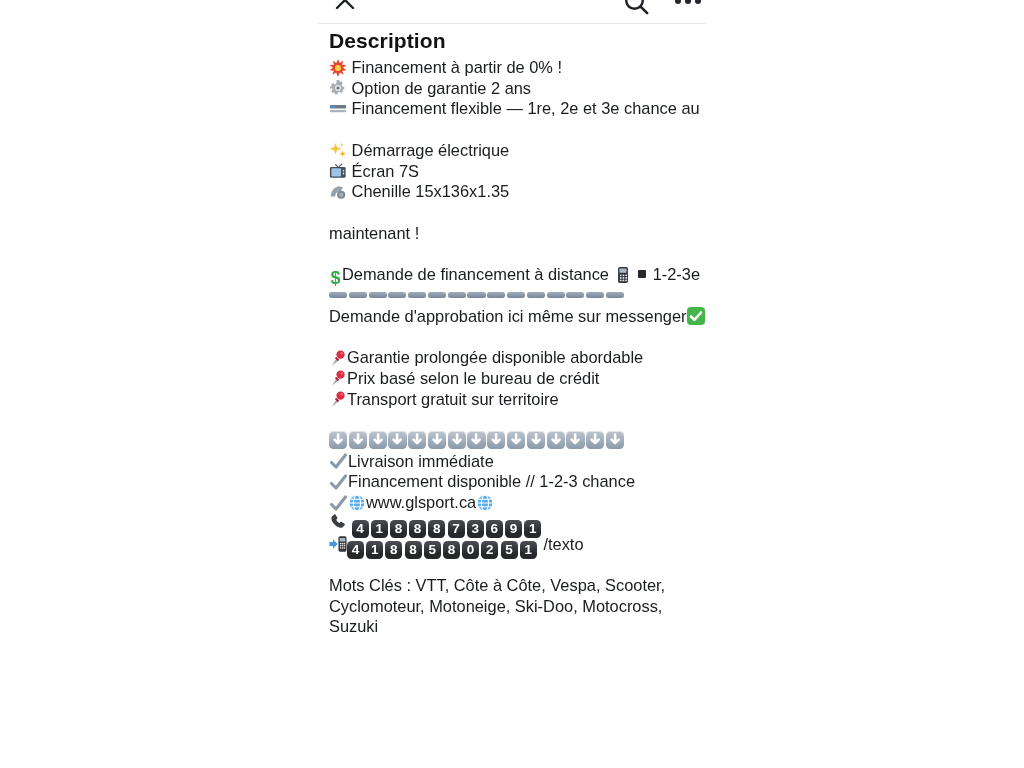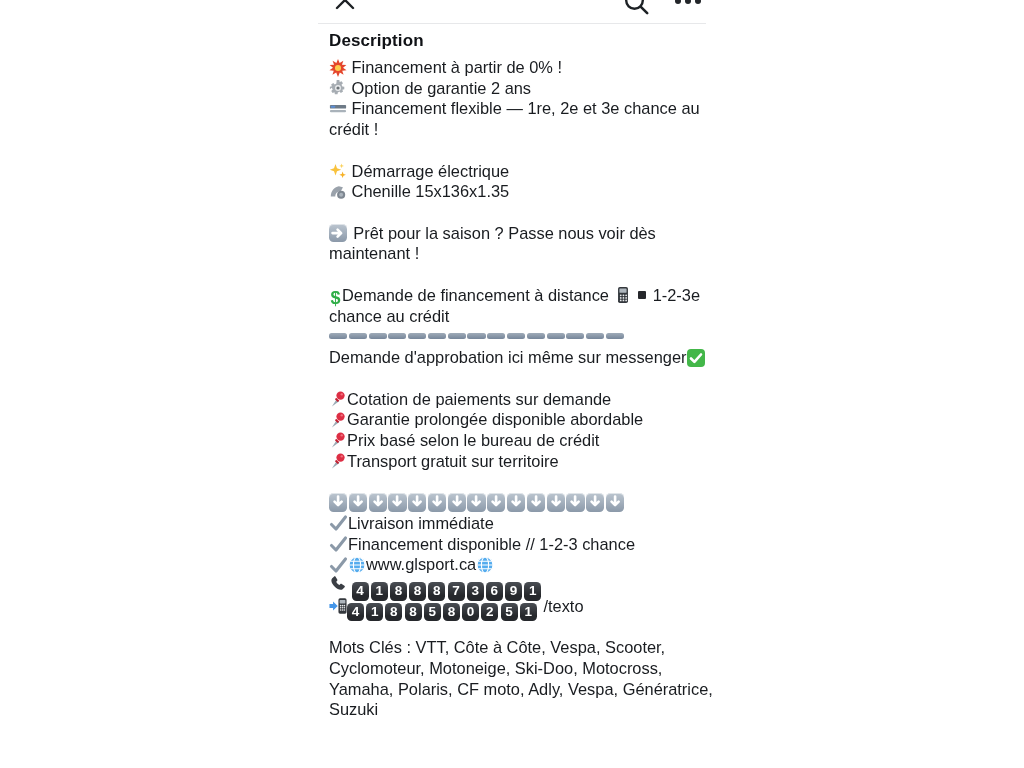--- a/index.html
+++ b/index.html
@@ -12,21 +12,21 @@
   .toolbar{position:relative;height:23px}
   .tb-btn{position:absolute;background:none;border:none;padding:0;margin:0;cursor:pointer}
   .tb-btn svg{display:block}
   .close-btn{left:14px;top:-13px;width:26px;height:26px}
   .search-btn{left:304px;top:-12px;width:28px;height:28px}
   .more-btn{left:357px;top:-2px;width:30px;height:8px;display:flex;gap:4px}
   .dot{width:6px;height:6px;border-radius:50%;background:#23262a}
   .divider{position:absolute;left:0;right:0;top:23px;height:1px;background:#e7e8ea}
   
   .content{padding:6px 0 0 11px}
-  h2.heading{margin:0;font-size:17px;line-height:23px;font-weight:700;color:#101216;letter-spacing:.1px}
+  h2.heading{margin:0;font-size:21px;line-height:23px;font-weight:700;color:#101216;letter-spacing:.1px}
   .lines{margin-top:5px;font-size:16.4px;line-height:20.72px;color:#191c20}
   .line{height:20.72px;white-space:nowrap}
   
   .ic{display:inline-block;width:18px;height:18px;vertical-align:-3.5px;position:relative}
   .ic svg{display:block;width:100%;height:100%}
   .i-dollar{width:13px;text-align:center}
   .dch{font-style:normal;font-weight:800;font-size:18px;line-height:18px;color:#2fae47;display:block}
   .i-black_square{width:8px;height:8px;background:#26282c;border-radius:1px;vertical-align:2px;margin:0 2px}
   .i-minus{width:18.1px;height:6.2px;background:linear-gradient(#9fabb8,#76869a);border-radius:2.5px;vertical-align:3px;margin-right:1.7px}
   .i-arrow_down,.i-arrow_right{width:18.2px;height:18.2px;border-radius:4.5px;
@@ -76,65 +76,61 @@
         <div class="line"><span class="ic i-gear"><svg viewBox="0 0 20 20">
               <path fill="#a7adb3" d="M8.5 1h3l.4 2.2 2.1-.8 1.5 2.4-1.6 1.6 1 1.8 2.1.3v3l-2.2.4.8 2-2.4 1.6-1.6-1.6-1.8 1-.3 2.1h-3l-.4-2.2-2.1.8-1.5-2.4 1.6-1.6-1-1.8L1 11.5v-3l2.2-.4-.8-2 2.4-1.6 1.6 1.6 1.8-1z"></path>
               <circle cx="10" cy="10" r="3.3" fill="#e9ebed"></circle>
               <circle cx="10" cy="10" r="1.8" fill="#6d7479"></circle>
             </svg></span> Option de garantie 2 ans</div>
         <div class="line"><span class="ic i-card"><svg viewBox="0 0 20 20">
               <rect x="1" y="5.5" width="18" height="4" rx="1" fill="#6e7a87"></rect>
               <rect x="1" y="11" width="18" height="2.6" rx="1.3" fill="#a9b2ba"></rect>
               <rect x="2.2" y="6.4" width="4.5" height="2.2" rx=".5" fill="#5b8ed6"></rect>
             </svg></span> Financement flexible — 1re, 2e et 3e chance au</div>
-        <div class="line">crédit !</div>
         <div class="line">&nbsp;</div>
         <div class="line"><span class="ic i-sparkles"><svg viewBox="0 0 18 18">
               <path fill="#f9c23c" d="M6.5 2L8 6.2 12.2 7.7 8 9.2 6.5 13.4 5 9.2.8 7.7 5 6.2z"></path>
               <path fill="#f7b125" d="M13.6 9.5l.9 2.4 2.4.9-2.4.9-.9 2.4-.9-2.4-2.4-.9 2.4-.9z"></path>
               <path fill="#fad15c" d="M12.6 1.5l.6 1.8 1.8.6-1.8.6-.6 1.8-.6-1.8-1.8-.6 1.8-.6z"></path>
             </svg></span> Démarrage électrique</div>
+        <div class="line"><span class="ic i-tv"><svg viewBox="0 0 20 20">
+              <path d="M7 2.5l3 3.2M14.8 1.8l-4.2 3.9" stroke="#5a6066" stroke-width="1.3" fill="none"></path>
+              <rect x="1" y="5.5" width="17.5" height="12" rx="1.6" fill="#474d54"></rect>
+              <rect x="2.6" y="7" width="10.8" height="9" rx=".8" fill="#9cc2e5"></rect>
+              <circle cx="16" cy="9.5" r="1" fill="#d5dade"></circle>
+              <circle cx="16" cy="12.8" r="1" fill="#d5dade"></circle>
+            </svg></span> Écran 7S</div>
         <div class="line"><span class="ic i-arm"><svg viewBox="0 0 20 20">
               <path fill="#9aa2ab" d="M2 15c0-6 3.5-10.5 9-11.5l4.5 1.2-2.2 4.3c-3.5 0-6.3 2.5-6.3 6z"></path>
               <circle cx="13.5" cy="13" r="4.5" fill="#7e8791"></circle>
               <circle cx="13.5" cy="13" r="2.2" fill="#aab3bc"></circle>
             </svg></span> Chenille 15x136x1.35</div>
         <div class="line">&nbsp;</div>
-        <div class="line"><span class="ic i-arrow_right"><svg viewBox="0 0 18 18">
-              <path d="M3.5 9h8M8.5 5.5L12 9l-3.5 3.5" stroke="#fff" stroke-width="2.6" fill="none" stroke-linecap="round" stroke-linejoin="round"></path>
-            </svg></span> Prêt pour la saison ? Passe nous voir dès</div>
         <div class="line">maintenant !</div>
         <div class="line">&nbsp;</div>
         <div class="line"><span class="ic i-dollar"><i class="dch">$</i></span>Demande de financement à distance <span class="ic i-mobile"><svg viewBox="0 0 20 20">
               <rect x="4.5" y="1" width="11" height="18" rx="2" fill="#34383d"></rect>
               <rect x="6" y="2.8" width="8" height="4.6" rx=".5" fill="#aeb6bd"></rect>
               <g fill="#e9ebed">
                 <circle cx="7.5" cy="10.4" r="1"></circle>
                 <circle cx="10.5" cy="10.4" r="1"></circle>
                 <circle cx="13.5" cy="10.4" r="1"></circle>
                 <circle cx="7.5" cy="13.2" r="1"></circle>
                 <circle cx="10.5" cy="13.2" r="1"></circle>
                 <circle cx="13.5" cy="13.2" r="1"></circle>
                 <circle cx="7.5" cy="16" r="1"></circle>
                 <circle cx="10.5" cy="16" r="1"></circle>
                 <circle cx="13.5" cy="16" r="1"></circle>
               </g>
             </svg></span> <span class="ic i-black_square"></span> 1-2-3e</div>
-        <div class="line">chance au crédit</div>
         <div class="line"><span class="ic i-minus"></span><span class="ic i-minus"></span><span class="ic i-minus"></span><span class="ic i-minus"></span><span class="ic i-minus"></span><span class="ic i-minus"></span><span class="ic i-minus"></span><span class="ic i-minus"></span><span class="ic i-minus"></span><span class="ic i-minus"></span><span class="ic i-minus"></span><span class="ic i-minus"></span><span class="ic i-minus"></span><span class="ic i-minus"></span><span class="ic i-minus"></span></div>
         <div class="line">Demande d'approbation ici même sur messenger<span class="ic i-check_green"><svg viewBox="0 0 18 18">
               <path d="M4 9.5l3.4 3.4 6.6-7.4" stroke="#fff" stroke-width="2.6" fill="none" stroke-linecap="round" stroke-linejoin="round"></path>
             </svg></span></div>
         <div class="line">&nbsp;</div>
-        <div class="line"><span class="ic i-pin"><svg viewBox="0 0 20 20">
-              <path d="M8.6 10L3.2 18.4 11.2 12.6z" fill="#99aab5"></path>
-              <path d="M8 8.5l3.5 3.5-1.8 1.4-3.1-3.1z" fill="#c11f30"></path>
-              <circle cx="12.8" cy="6.2" r="4.6" fill="#dd2e44"></circle>
-              <circle cx="14.2" cy="4.8" r="1.3" fill="#f4717f"></circle>
-            </svg></span>Cotation de paiements sur demande</div>
         <div class="line"><span class="ic i-pin"><svg viewBox="0 0 20 20">
               <path d="M8.6 10L3.2 18.4 11.2 12.6z" fill="#99aab5"></path>
               <path d="M8 8.5l3.5 3.5-1.8 1.4-3.1-3.1z" fill="#c11f30"></path>
               <circle cx="12.8" cy="6.2" r="4.6" fill="#dd2e44"></circle>
               <circle cx="14.2" cy="4.8" r="1.3" fill="#f4717f"></circle>
             </svg></span>Garantie prolongée disponible abordable</div>
         <div class="line"><span class="ic i-pin"><svg viewBox="0 0 20 20">
               <path d="M8.6 10L3.2 18.4 11.2 12.6z" fill="#99aab5"></path>
               <path d="M8 8.5l3.5 3.5-1.8 1.4-3.1-3.1z" fill="#c11f30"></path>
               <circle cx="12.8" cy="6.2" r="4.6" fill="#dd2e44"></circle>
@@ -216,18 +212,17 @@
                 <circle cx="15" cy="12" r=".9"></circle>
                 <circle cx="17.1" cy="12" r=".9"></circle>
                 <circle cx="12.9" cy="14.4" r=".9"></circle>
                 <circle cx="15" cy="14.4" r=".9"></circle>
                 <circle cx="17.1" cy="14.4" r=".9"></circle>
               </g>
             </svg></span><span class="keycap">4</span><span class="keycap">1</span><span class="keycap">8</span><span class="keycap">8</span><span class="keycap">5</span><span class="keycap">8</span><span class="keycap">0</span><span class="keycap">2</span><span class="keycap">5</span><span class="keycap">1</span> /texto</div>
         <div class="line">&nbsp;</div>
         <div class="line">Mots Clés : VTT, Côte à Côte, Vespa, Scooter,</div>
         <div class="line">Cyclomoteur, Motoneige, Ski-Doo, Motocross,</div>
-        <div class="line">Yamaha, Polaris, CF moto, Adly, Vespa, Génératrice,</div>
         <div class="line">Suzuki</div>
       </div>
   </main>
 
 </div>
 
 </body></html>

